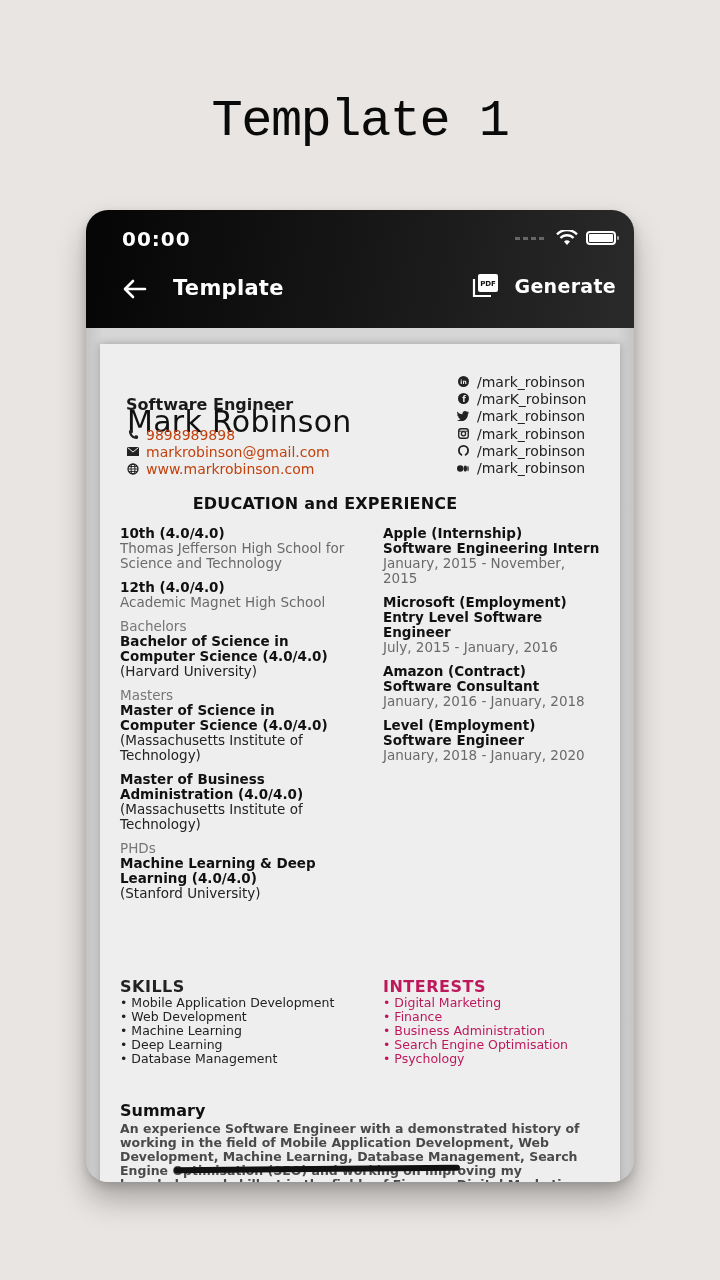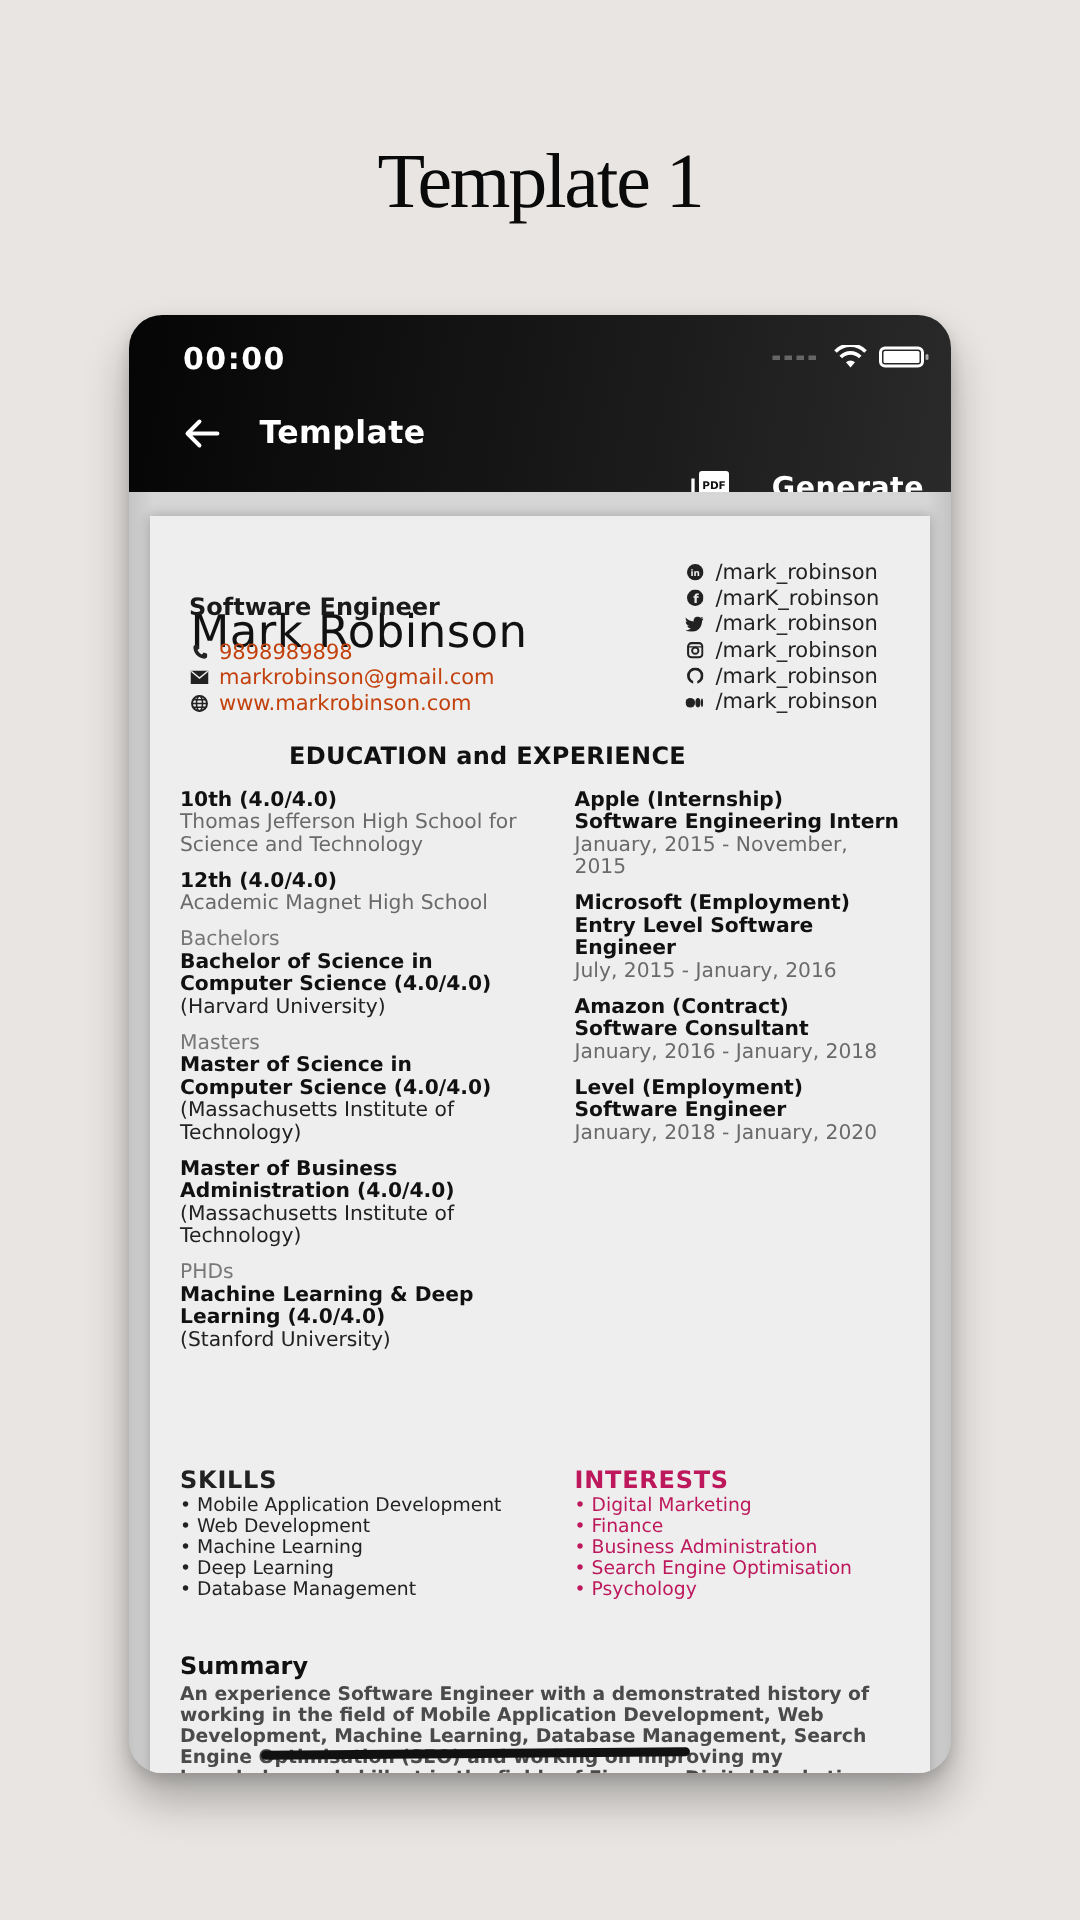--- a/index.html
+++ b/index.html
@@ -5,21 +5,21 @@
     * { box-sizing: border-box; margin: 0; padding: 0; }
     html, body { width: 720px; height: 1280px; overflow: hidden; }
     body {
       background: #e8e5e2;
       font-family: "Liberation Sans", "DejaVu Sans", sans-serif;
       position: relative;
     }
     .promo-title {
       position: absolute; left: 0; top: 92px; width: 720px;
       text-align: center; font-size: 52px; color: #0a0a0a;
-      font-family: Liberation Serif, serif; letter-spacing: -1.5px;
+      font-family: Liberation Mono, monospace; letter-spacing: -1.5px;
     }
     .phone {
       position: absolute; left: 86px; top: 210px; width: 548px; height: 972px;
       border-radius: 22px; overflow: hidden;
       background: #c9c9c9;
       box-shadow: 0 18px 30px rgba(0,0,0,0.28), 0 4px 10px rgba(0,0,0,0.15);
     }
     .appbar {
       position: absolute; left: 0; top: 0; width: 548px; height: 118px;
       background: linear-gradient(100deg, #050505 0%, #1a1a1a 60%, #2a2a2a 100%);
@@ -33,21 +33,21 @@
     .status-icons { position: absolute; right: 18px; top: 20px; display: flex; align-items: center; gap: 8px; }
     .signal-dots { display: flex; gap: 3px; margin-right: 4px; }
     .signal-dots span { width: 5px; height: 3px; background: #666; display: block; }
     .battery {
       width: 30px; height: 14px; border: 2px solid #fff; border-radius: 4px; position: relative; padding: 1px;
     }
     .battery::after { content: ""; position: absolute; right: -5px; top: 3px; width: 2px; height: 4px; background: #aaa; border-radius: 1px; }
     .battery-fill { width: 100%; height: 100%; background: #fff; border-radius: 1px; }
     .back-btn { position: absolute; left: 34px; top: 64px; width: 30px; height: 30px; display: flex; align-items: center; justify-content: center; cursor: pointer; }
     .toolbar-title { position: absolute; left: 87px; top: 66px; font-size: 21px; font-weight: bold; font-family: "DejaVu Sans", sans-serif; letter-spacing: 0.3px; }
-    .generate-btn { position: absolute; right: 18px; top: 64px; display: flex; gap: 29px; cursor: pointer; margin-top: 40px; }
+    .generate-btn { position: absolute; right: 18px; top: 64px; display: flex; align-items: center; gap: 17px; cursor: pointer; }
     .generate-label { font-size: 19px; font-weight: bold; font-family: "DejaVu Sans", sans-serif; letter-spacing: 0.3px; }
     .content-area {
       position: absolute; left: 0; top: 118px; width: 548px; height: 854px;
       background: linear-gradient(90deg, #c4c4c4 0%, #d6d6d6 3%, #d6d6d6 97%, #c4c4c4 100%);
       overflow: hidden;
     }
     .resume {
       position: absolute; left: 14px; top: 16px; width: 520px; height: 900px;
       background: #eeeeee;
       box-shadow: 0 0 8px rgba(0,0,0,0.25);

